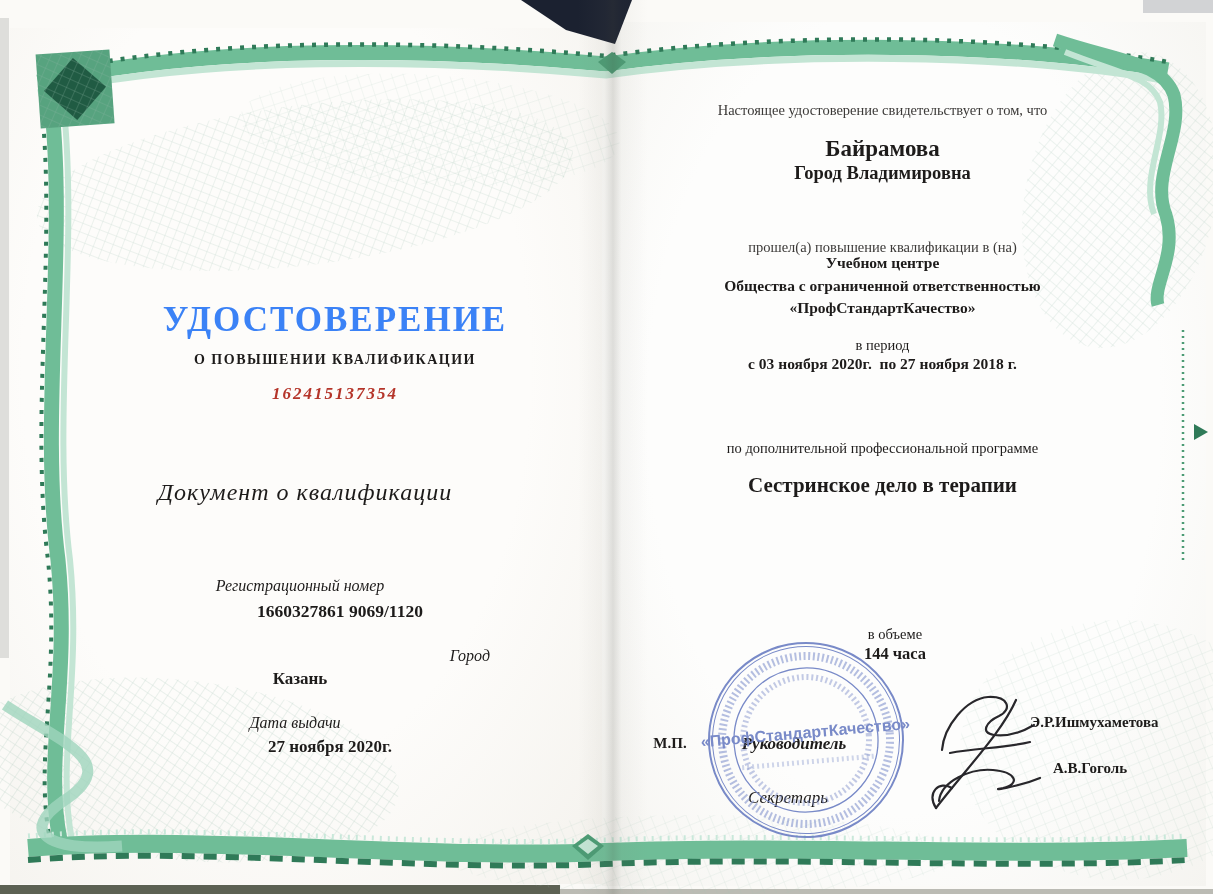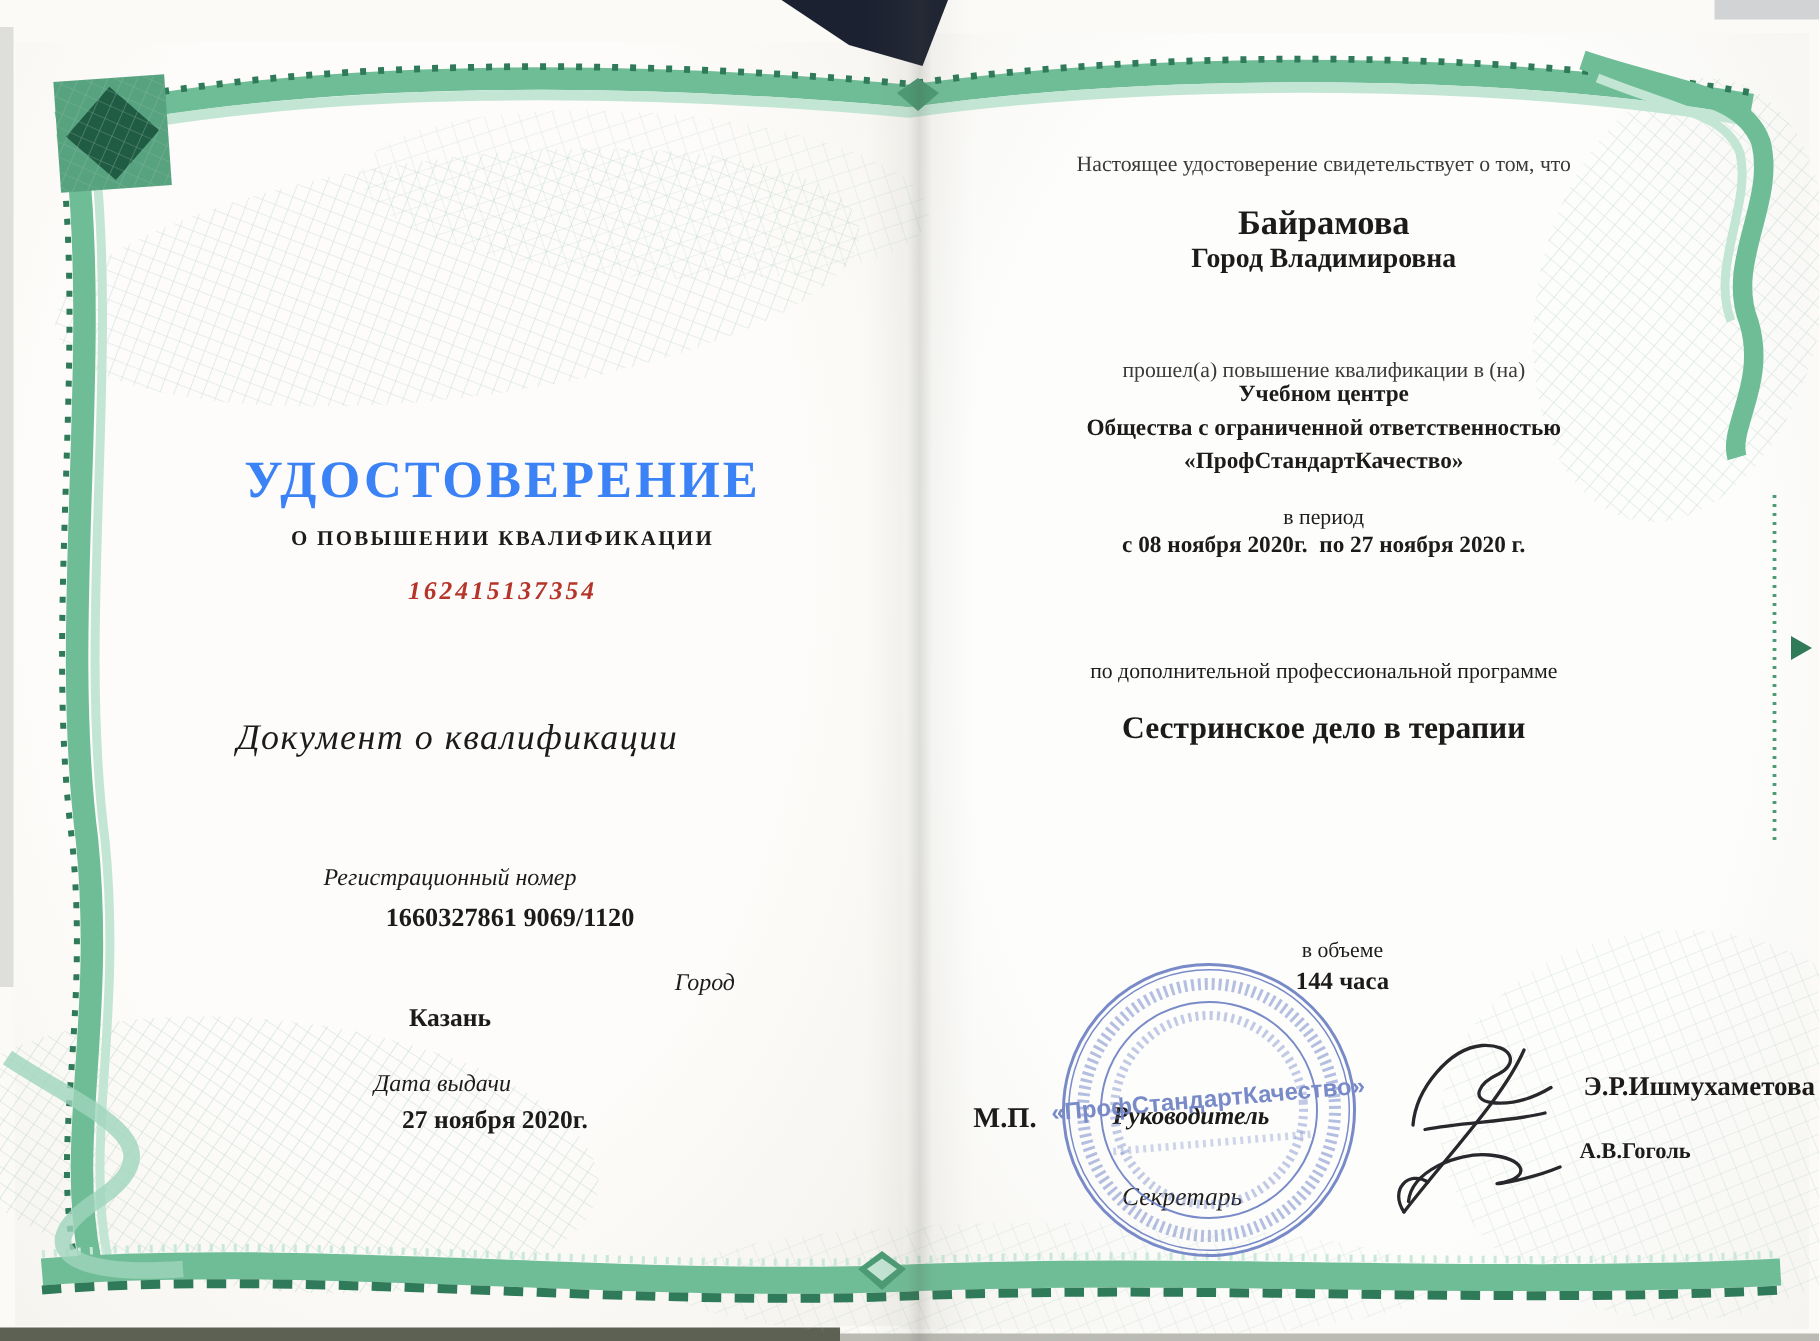--- a/index.html
+++ b/index.html
@@ -34,24 +34,24 @@
   .completion{left:630px;top:239px;width:505px;font-size:14.5px;}
   .org1{left:630px;top:254px;width:505px;font-size:15.5px;font-weight:bold;}
   .org2{left:630px;top:277px;width:505px;font-size:15.5px;font-weight:bold;}
   .org3{left:630px;top:299px;width:505px;font-size:15.5px;font-weight:bold;}
   .period-label{left:630px;top:337px;width:505px;font-size:14.5px;}
   .period-value{left:630px;top:355px;width:505px;font-size:15.5px;font-weight:bold;}
   .program-label{left:630px;top:440px;width:505px;font-size:14.5px;}
   .program-name{left:630px;top:473px;width:505px;font-size:21px;font-weight:bold;}
   .volume-label{left:700px;top:626px;width:390px;font-size:14.5px;}
   .volume-value{left:700px;top:645px;width:390px;font-size:16.5px;font-weight:bold;}
-  .mp{left:640px;top:735px;width:60px;font-size:19px;font-weight:bold;}
+  .mp{left:640px;top:735px;width:60px;font-size:15px;font-weight:bold;}
   .head-label{left:718px;top:734px;width:152px;font-size:17px;font-style:italic;font-weight:bold;}
   .secretary-label{left:698px;top:788px;width:180px;font-size:17px;font-style:italic;}
-  .head-name{left:1030px;top:714px;width:180px;font-size:18px;font-weight:bold;text-align:right;}
+  .head-name{left:1030px;top:714px;width:180px;font-size:15px;font-weight:bold;text-align:left;}
   .secretary-name{left:1053px;top:760px;width:160px;font-size:15px;font-weight:bold;text-align:left;}
   .stamp-svg{left:700px;top:634px;z-index:3;transform:rotate(-5deg);opacity:.92;}
   .sig-svg{left:920px;top:672px;z-index:4;}
 </style>
 </head>
 <body>
 
 <div class="scan">
 
   <div class="page-bg pg-left"></div>
@@ -127,21 +127,21 @@
   <div class="txt date-value">27 ноября 2020г.</div>
 
   <div class="txt intro faded">Настоящее удостоверение свидетельствует о том, что</div>
   <div class="txt name1">Байрамова</div>
   <div class="txt name2">Город Владимировна</div>
   <div class="txt completion faded">прошел(а) повышение квалификации в (на)</div>
   <div class="txt org1">Учебном центре</div>
   <div class="txt org2">Общества с ограниченной ответственностью</div>
   <div class="txt org3">«ПрофСтандартКачество»</div>
   <div class="txt period-label">в период</div>
-  <div class="txt period-value">с 08 ноября 2020г.  по 27 ноября 2020 г.</div>
+  <div class="txt period-value">с 03 ноября 2020г.  по 27 ноября 2018 г.</div>
   <div class="txt program-label">по дополнительной профессиональной программе</div>
   <div class="txt program-name">Сестринское дело в терапии</div>
   <div class="txt volume-label">в объеме</div>
   <div class="txt volume-value">144 часа</div>
   <div class="txt mp">М.П.</div>
   <div class="txt head-label">Руководитель</div>
   <div class="txt secretary-label">Секретарь</div>
   <div class="txt head-name">Э.Р.Ишмухаметова</div>
   <div class="txt secretary-name">А.В.Гоголь</div>
 

